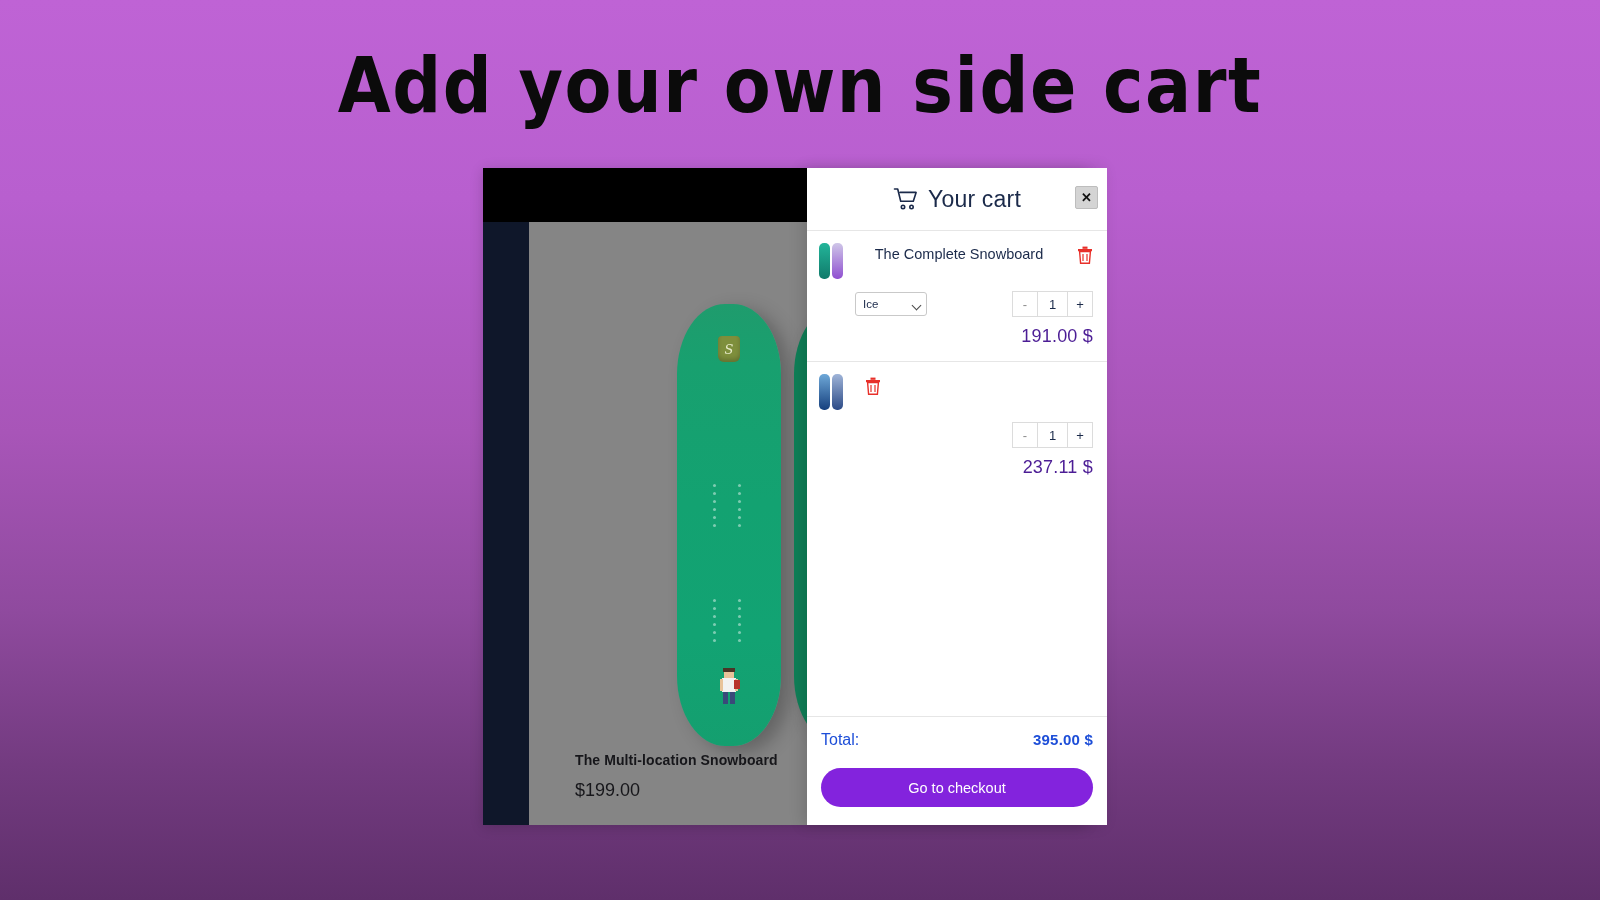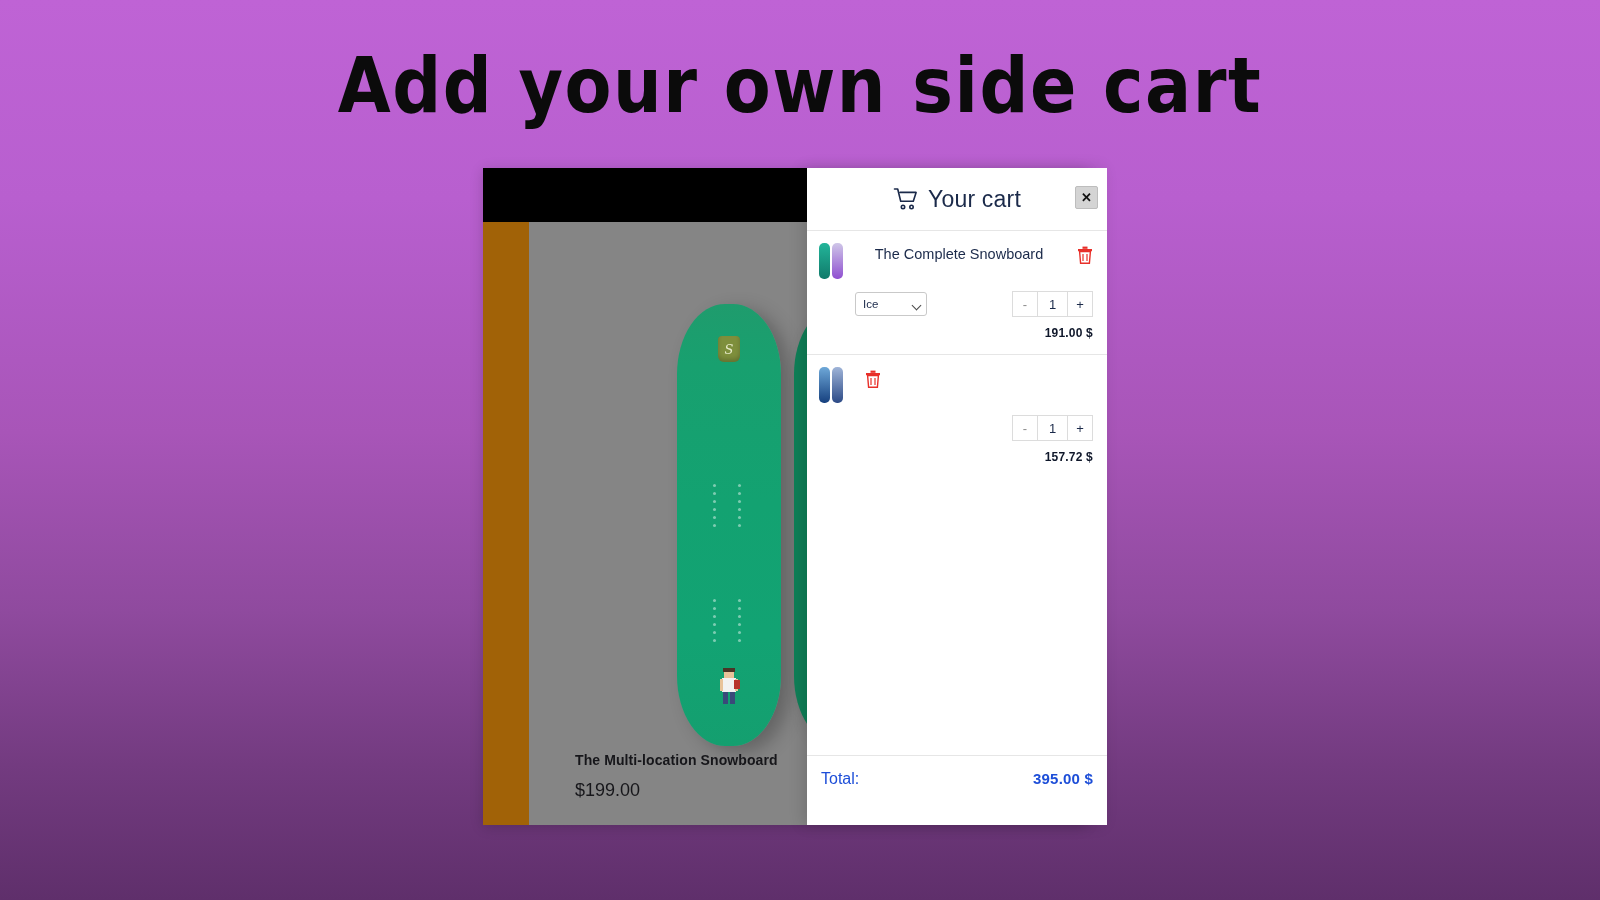--- a/index.html
+++ b/index.html
@@ -51,21 +51,21 @@
     height: 54px;
     background: #000000;
   }
 
   .store-body {
     position: absolute;
     left: 0;
     top: 54px;
     right: 0;
     bottom: 0;
-    background: #a16207;
+    background: #0f172a;
     padding-left: 10px;
   }
 
   .store-inner {
     position: absolute;
     left: 46px;
     top: 0;
     right: 0;
     bottom: 0;
     background: #858585;
@@ -334,23 +334,23 @@
     cursor: pointer;
     line-height: 1;
   }
   .stepper .btn-minus { width: 25px; border-right: none; color: #8b8b8b; }
   .stepper .qty { width: 31px; cursor: text; }
   .stepper .btn-plus { width: 25px; border-left: none; }
 
   .item-price {
     margin-top: 9px;
     text-align: right;
-    font-size: 12px;
-    font-weight: 700;
-    color: #0f172a;
+    font-size: 18px;
+    font-weight: 400;
+    color: #4c1d95;
     letter-spacing: .2px;
   }
 
   .cart-footer {
     flex: 0 0 auto;
     border-top: 1px solid #e6e6e6;
     padding: 14px 14px 18px;
   }
 
   .total-row {
@@ -574,25 +574,26 @@
           <rect x="9.4" y="8" width="1.2" height="7" fill="#e8302a"></rect>
         </svg>
       </div>
       <div class="item-controls no-variant">
         <div class="stepper">
           <button class="btn-minus">-</button>
           <span class="qty">1</span>
           <button class="btn-plus">+</button>
         </div>
       </div>
-      <div class="item-price">157.72 $</div>
+      <div class="item-price">237.11 $</div>
     </div>
 
   </div>
 
   <div class="cart-footer">
     <div class="total-row">
       <span class="total-label">Total:</span>
       <span class="total-value">395.00 $</span>
     </div>
+    <button class="checkout-btn">Go to checkout</button>
   </div>
 
 </aside>
 
 </body></html>

